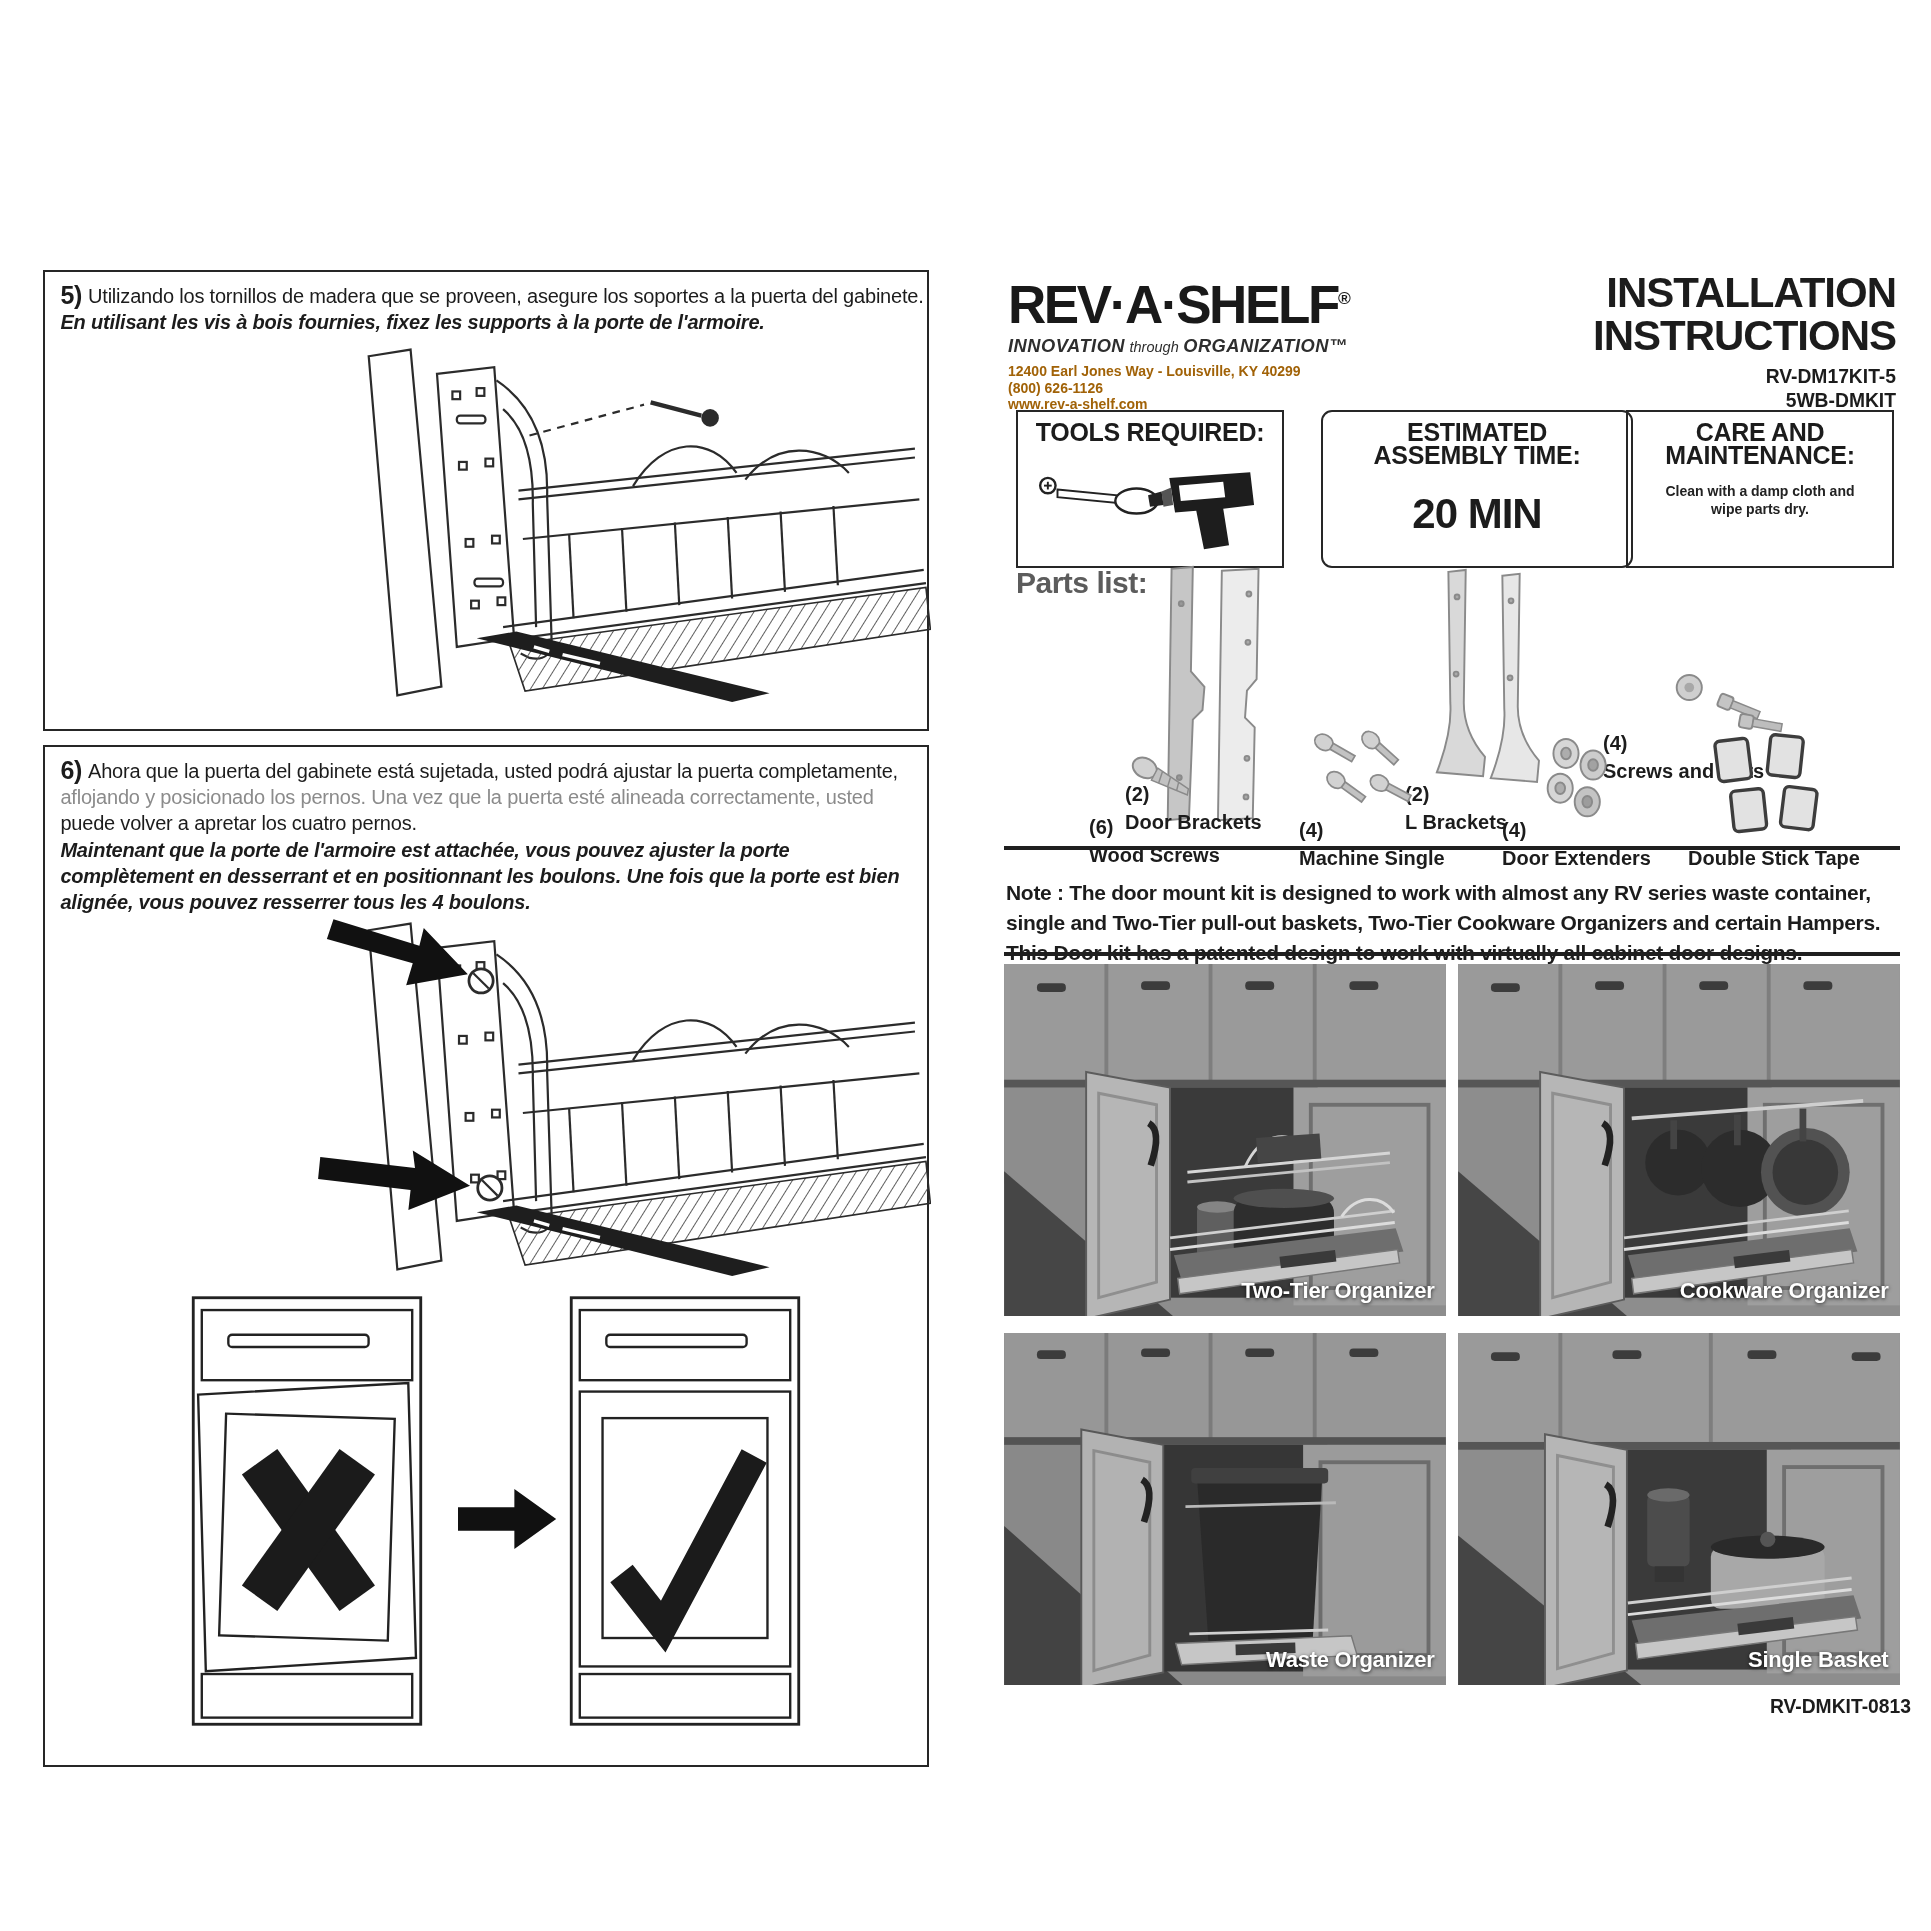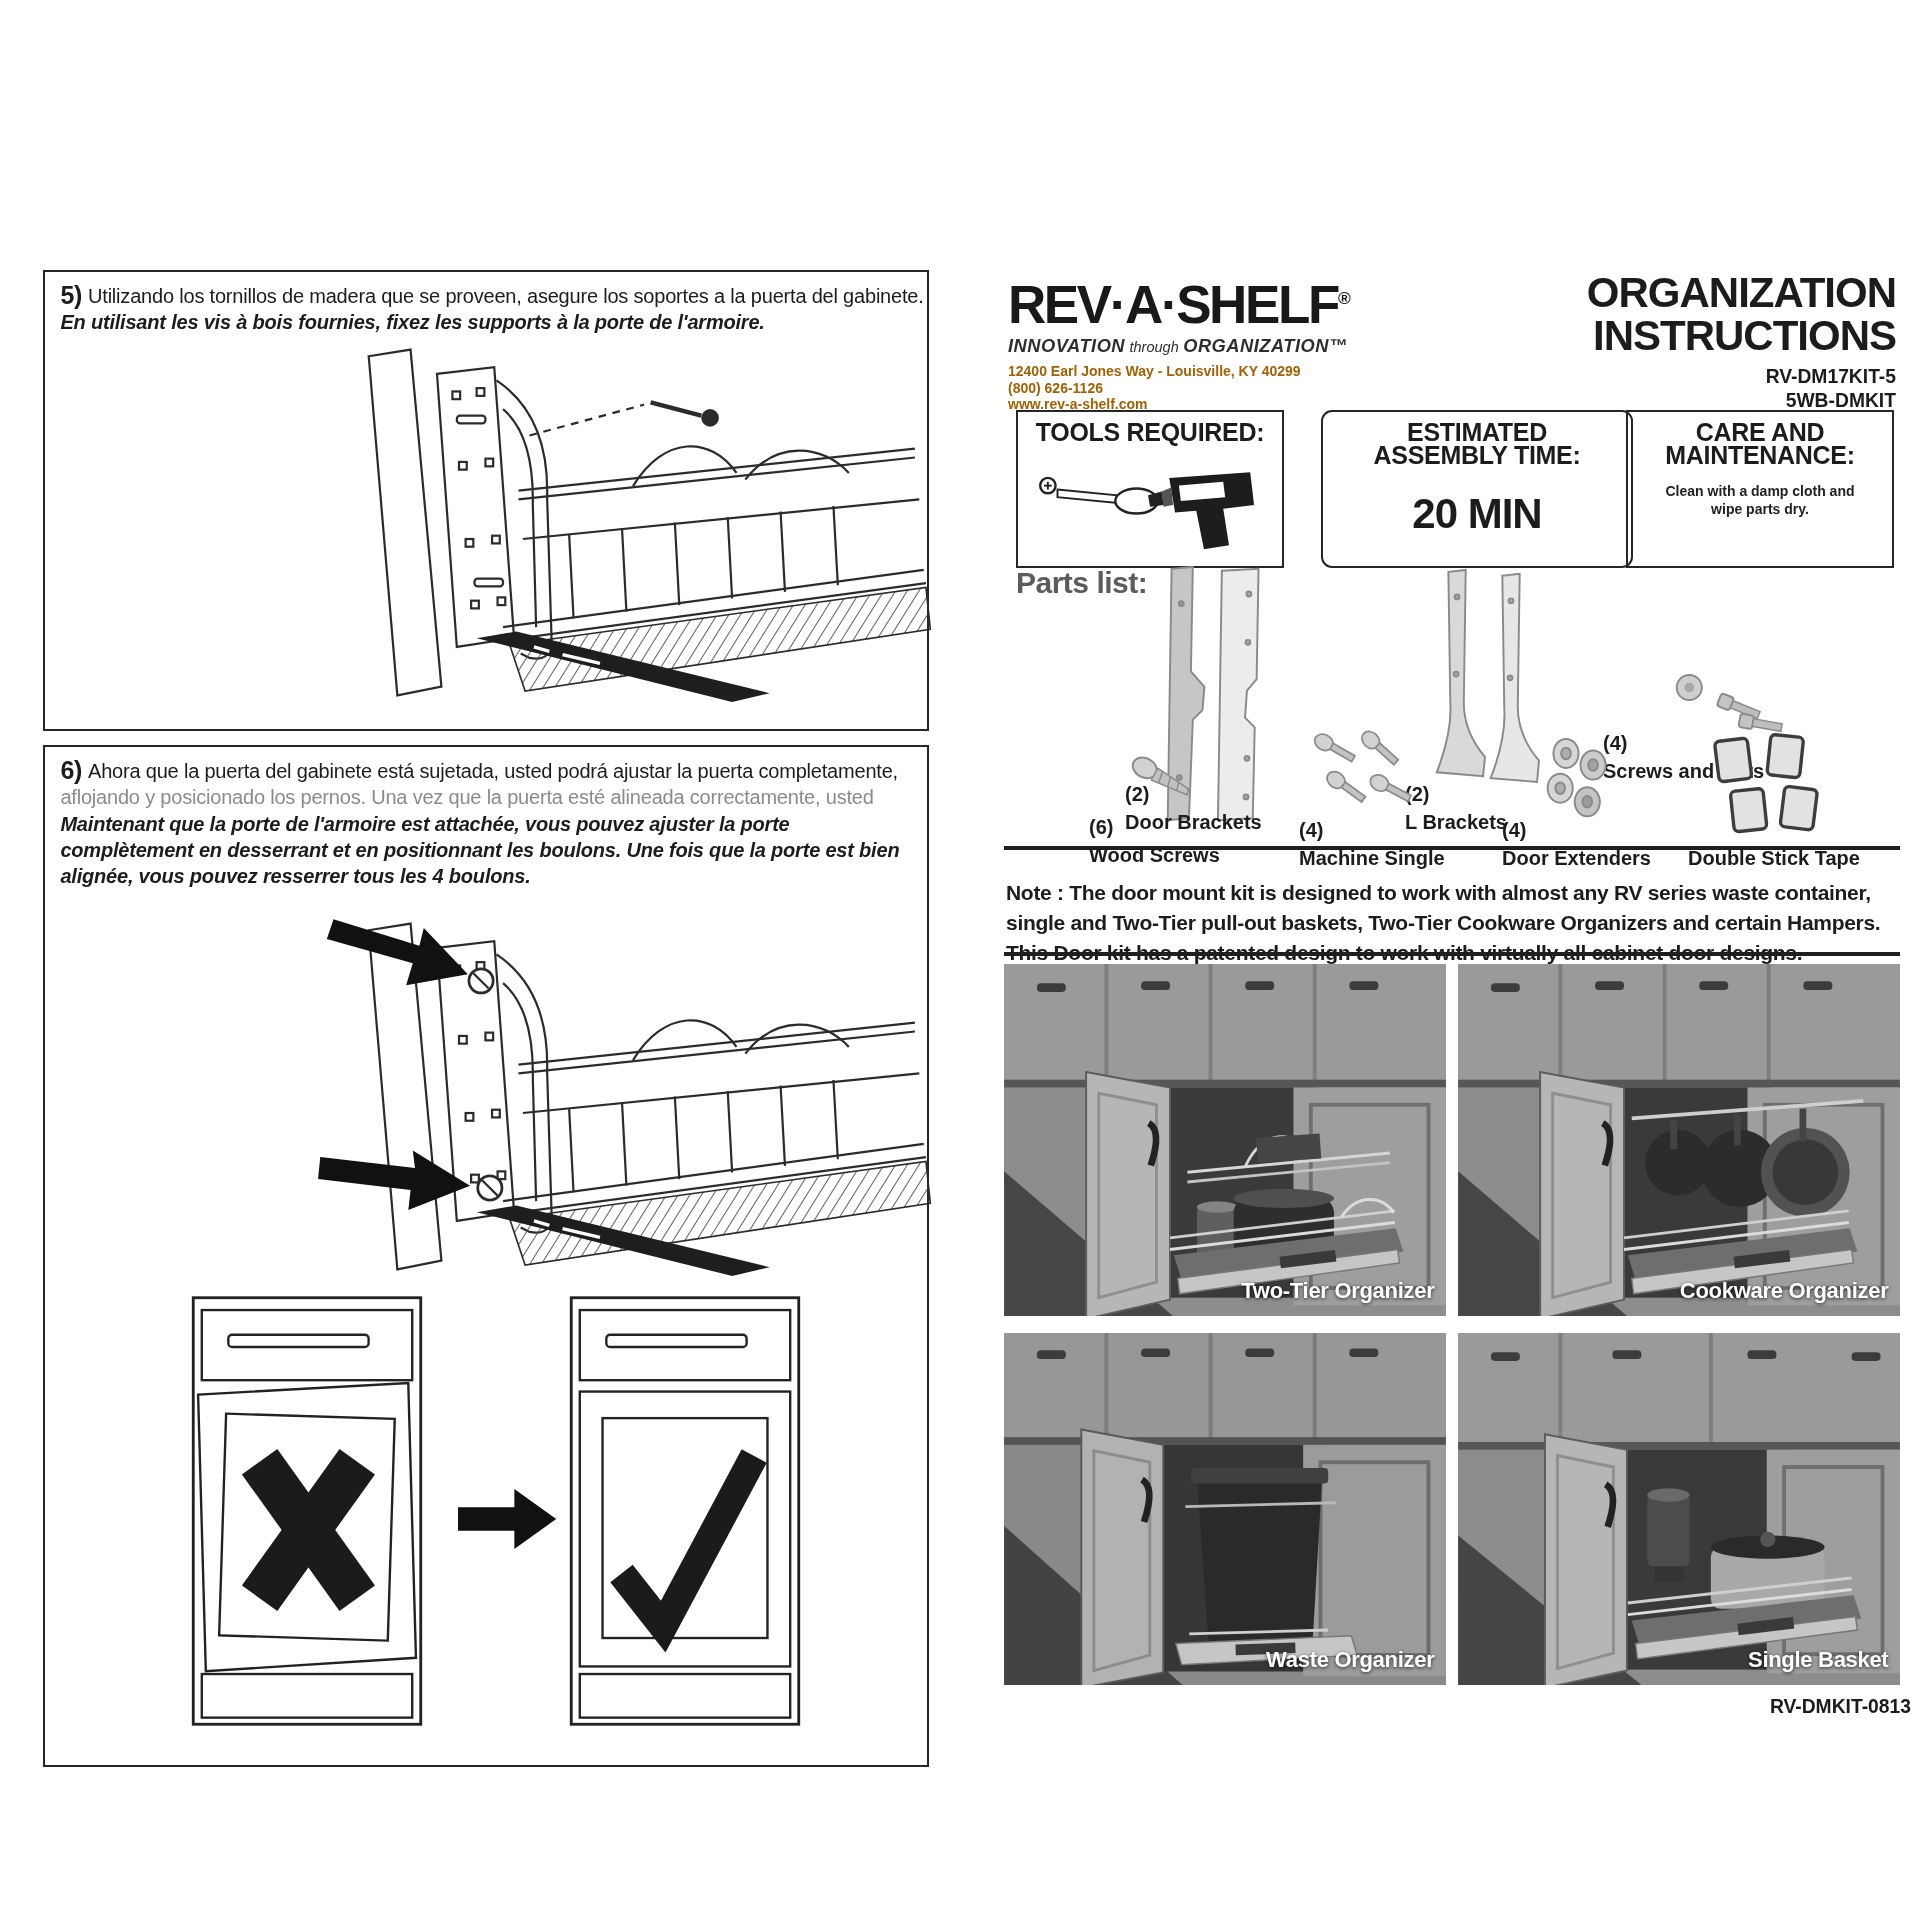--- a/index.html
+++ b/index.html
@@ -110,20 +110,21 @@
         <line x1="306" y1="54" x2="352" y2="66" stroke="#2b2b2b" stroke-width="4"></line>
         <circle cx="360" cy="68" r="8" fill="#2b2b2b"></circle>
       </g>
     </svg>
   </div>
 
   <div class="box" id="box6" style="left:43px;top:745px;width:886px;height:1022px;">
     <div class="step-text">
       <div class="es-line"><span class="stepnum">6)</span><span class="es-inline">Ahora que la puerta del gabinete está sujetada, usted podrá ajustar la puerta completamente,</span></div>
       <div class="es-line gray-line">aflojando y posicionado los pernos. Una vez que la puerta esté alineada correctamente, usted</div>
+      <div class="es-line">puede volver a apretar los cuatro pernos.</div>
       <p class="fr-par">Maintenant que la porte de l'armoire est attachée, vous pouvez ajuster la porte complètement en desserrant et en positionnant les boulons. Une fois que la porte est bien alignée, vous pouvez resserrer tous les 4 boulons.</p>
     </div>
 
     <svg class="abs" style="left:268px;top:170px;" width="618" height="359" viewBox="0 0 560 326">
       <g fill="#ffffff" stroke="#2b2b2b" stroke-width="2">
         <polygon points="50,12 88,6 116,312 76,320"></polygon>
         <polygon points="112,28 164,22 182,268 130,276"></polygon>
         <rect x="126" y="44" width="7" height="7"></rect>
           <rect x="148" y="41" width="7" height="7"></rect>
         <rect x="132" y="108" width="7" height="7"></rect>
@@ -213,21 +214,21 @@
       <span class="tag-big">ORGANIZATION™</span>
     </div>
     <div class="addr">
       <div>12400 Earl Jones Way - Louisville, KY 40299</div>
       <div>(800) 626-1126</div>
       <div>www.rev-a-shelf.com</div>
     </div>
   </div>
 
   <div class="title-block">
-    <div class="title-line">ORGANIZATION</div>
+    <div class="title-line">INSTALLATION</div>
     <div class="title-line">INSTRUCTIONS</div>
     <div class="model" style="margin-top:7.7px;">RV-DM17KIT-5</div>
     <div class="model">5WB-DMKIT</div>
   </div>
 
   <div class="infobox" style="left:1016px;width:268px;">
     <h3>TOOLS REQUIRED:</h3>
     <svg width="232" height="106" viewBox="0 0 240 110" style="margin:5.8px auto 0 auto;">
 
       <circle cx="14" cy="38" r="8" fill="none" stroke="#222" stroke-width="2.5"></circle>

